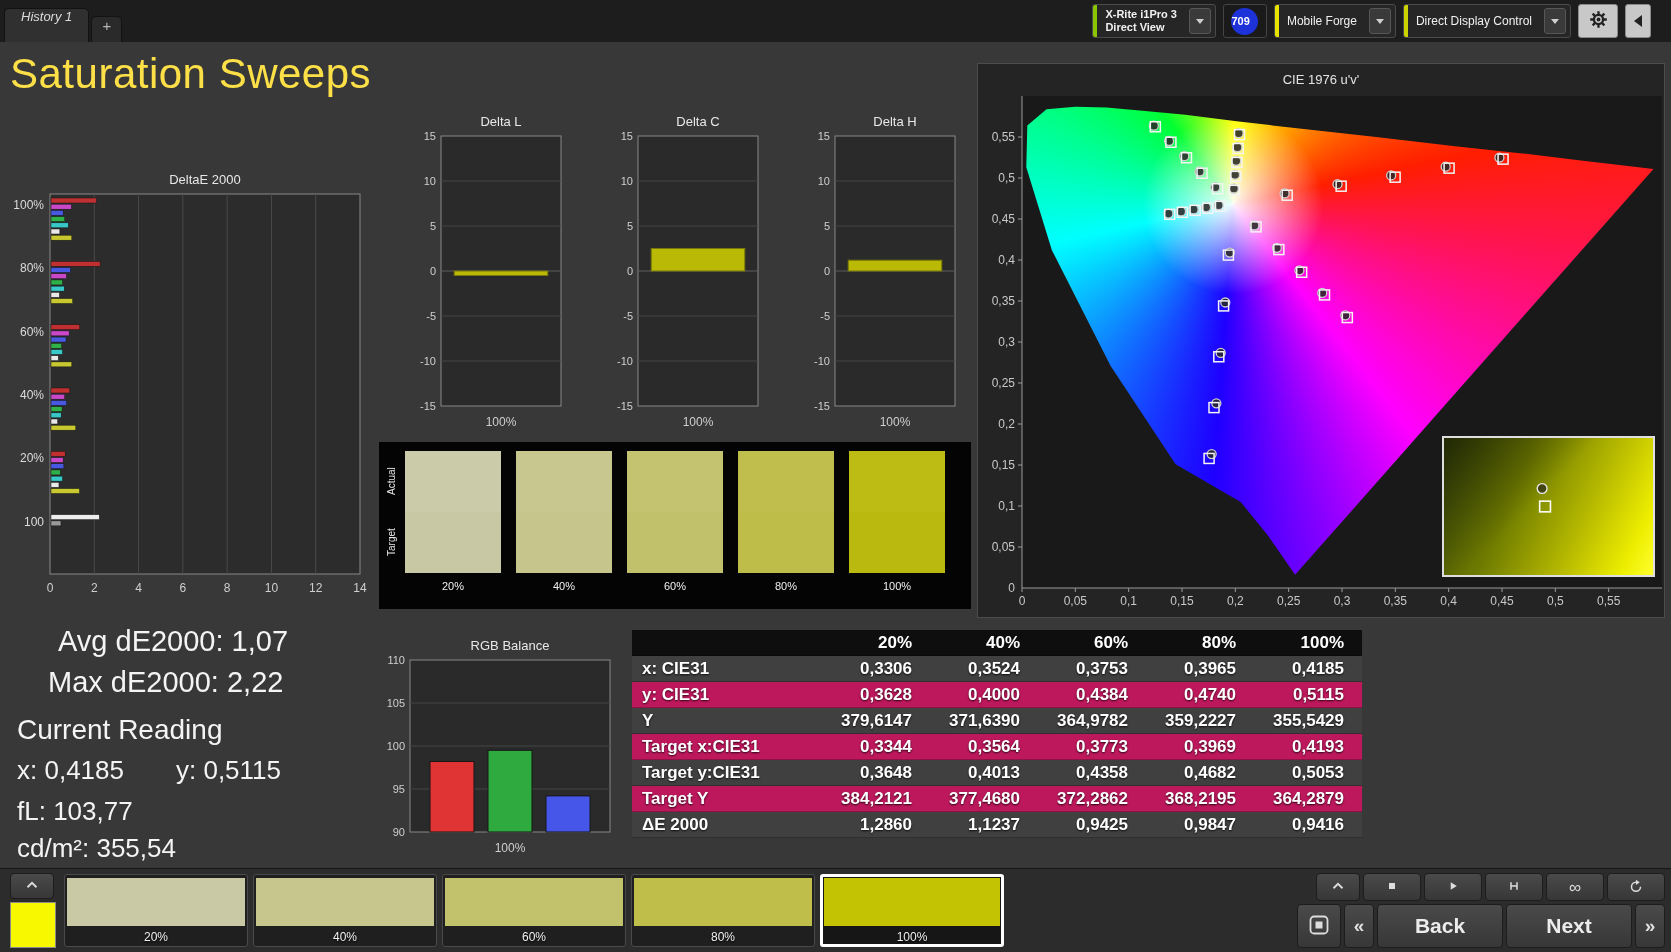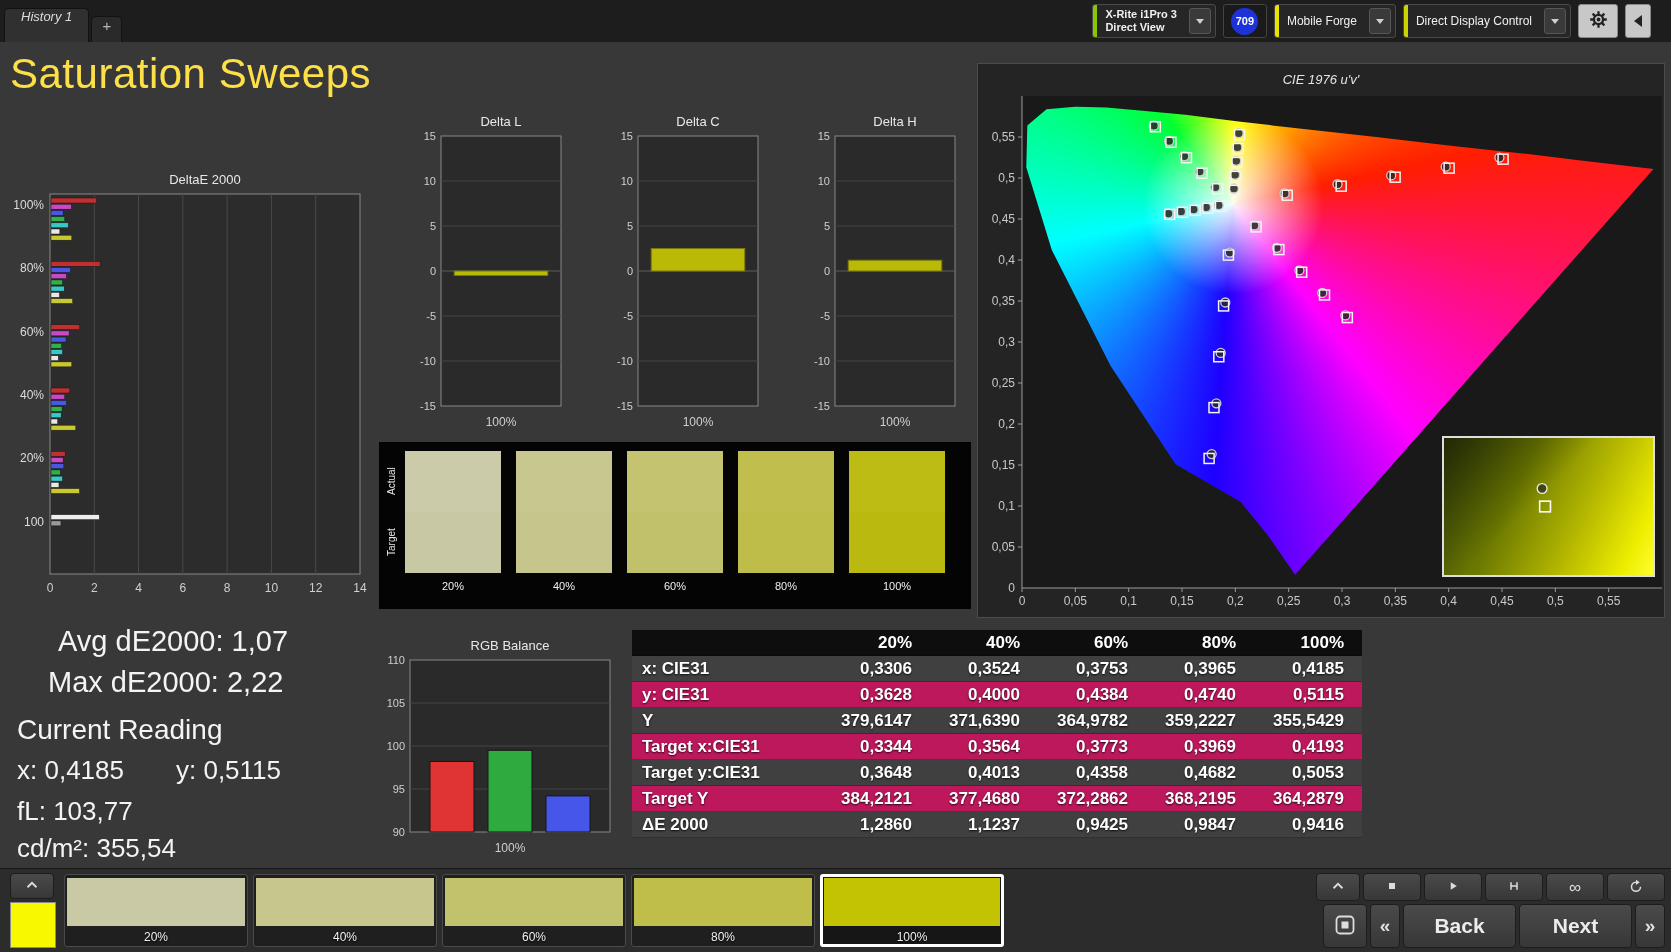--- a/index.html
+++ b/index.html
@@ -29,21 +29,21 @@
   }
   .accent { width:4px; height:100%; }
   .dd-text { padding:0 8px; font-size:12px; color:#f0f0f0; white-space:nowrap; }
   .dd-text.two { display:flex; flex-direction:column; line-height:13px; font-size:11px; font-weight:bold; }
   .dd-chev {
     width:22px; height:26px; margin:0 4px; background:#3a3a3a; border:1px solid #565656;
     border-radius:3px; display:flex; align-items:center; justify-content:center; flex:none;
   }
   .chev-down { width:0; height:0; border-left:4px solid transparent; border-right:4px solid transparent; border-top:5px solid #cfcfcf; }
   .badge-pill { width:44px; height:34px; background:#1a1a1a; border:1px solid #444; border-radius:3px; display:flex; align-items:center; justify-content:center; }
-  .badge-circle { width:27px; height:27px; border-radius:50%; background:#1d32d8; color:#fff; font-size:11px; font-weight:bold; display:flex; align-items:center; justify-content:center; }
+  .badge-circle { width:27px; height:27px; border-radius:50%; background:#1d32d8; color:#fff; font-size:11px; font-weight:bold; display:flex; align-items:center; }
   .icon-btn { width:40px; height:34px; background:#c8c8c8; border:1px solid #8a8a8a; border-radius:3px; display:flex; align-items:center; justify-content:center; cursor:pointer; }
   .icon-btn.narrow { width:26px; }
   .chev-left { width:0; height:0; border-top:6px solid transparent; border-bottom:6px solid transparent; border-right:8px solid #222; }
 
   
   .page-title { position:absolute; left:10px; top:50px; font-size:42px; font-weight:400; color:#fde047; letter-spacing:0.5px; }
 
   
   .chartbox { position:absolute; }
   #chart-deltae  { left:6px;   top:170px; width:366px; height:440px; }
@@ -56,21 +56,21 @@
   #swatch-strip { position:absolute; left:379px; top:442px; width:592px; height:167px; background:#040404; }
   .swatch-col-labels { position:absolute; left:2px; top:9px; width:20px; height:122px; display:flex; flex-direction:column; }
   .rot-label { flex:1; display:flex; align-items:center; justify-content:center; writing-mode:vertical-rl; transform:rotate(180deg); font-size:10px; color:#e8e8e8; }
   .swatch-items { position:absolute; left:26px; top:9px; display:flex; gap:15px; }
   .swatch { width:96px; }
   .swatch-half { width:96px; height:61px; }
   .swatch-label { text-align:center; font-size:11px; color:#f0f0f0; padding-top:7px; }
 
   
   #cie { position:absolute; left:977px; top:63px; width:688px; height:555px; background:#242424; border:1px solid #4c4c4c; }
-  #cie-title { position:absolute; left:0; top:8px; width:100%; text-align:center; font-size:13px; color:#e4e4e4;font-style:italic; }
+  #cie-title { position:absolute; left:0; top:8px; width:100%; text-align:center; font-size:13px; color:#e4e4e4; }
   #cie-plot { position:absolute; left:44px; top:32px; width:640px; height:492px; background:#191919; }
   #cie-horseshoe { position:absolute; inset:0; }
   #cie-plot > svg { position:absolute; inset:0; }
   #cie-axes { position:absolute; inset:0; pointer-events:none; }
   #cie-inset {
     position:absolute; left:464px; top:372px; width:213px; height:141px;
     border:2px solid #dedede;
     background:
       linear-gradient(135deg, rgba(0,0,0,0.5) 0%, rgba(0,0,0,0) 45%),
       linear-gradient(115deg, #41500a 0%, #6d7a00 35%, #b5b800 65%, #eded00 88%, #ffff2e 100%);
@@ -110,21 +110,21 @@
   .patch-label { text-align:center; font-size:12px; color:#f0f0f0; padding-top:4px; text-shadow:0 1px 2px #000; }
   #transport { position:absolute; right:6px; top:0; width:380px; height:84px; }
   .t-row { position:absolute; right:0; display:flex; gap:3px; justify-content:flex-end; }
   .t-row.r1 { top:4px; }
   .t-row.r2 { top:35px; }
   .t-row.r1 .t-btn { height:28px; width:58px; }
   .t-row.r1 .t-btn.sq { width:44px; }
   .t-row.r2 .t-btn { height:44px; }
   .t-btn.big-sq { width:44px; }
   .t-btn.chev { width:30px; font-size:19px; font-weight:bold; }
-  .t-btn.wide { width:113px; font-size:21px; font-weight:bold; color:#ececec; }
+  .t-btn.wide { width:126px; font-size:21px; font-weight:bold; color:#ececec; }
   .inf { font-size:17px; color:#ddd; line-height:1; }
 </style>
 </head>
 <body>
 
 <header class="topbar">
   <div class="tab">
     <span>History 1</span>
   </div>
   <div class="tab addtab">

